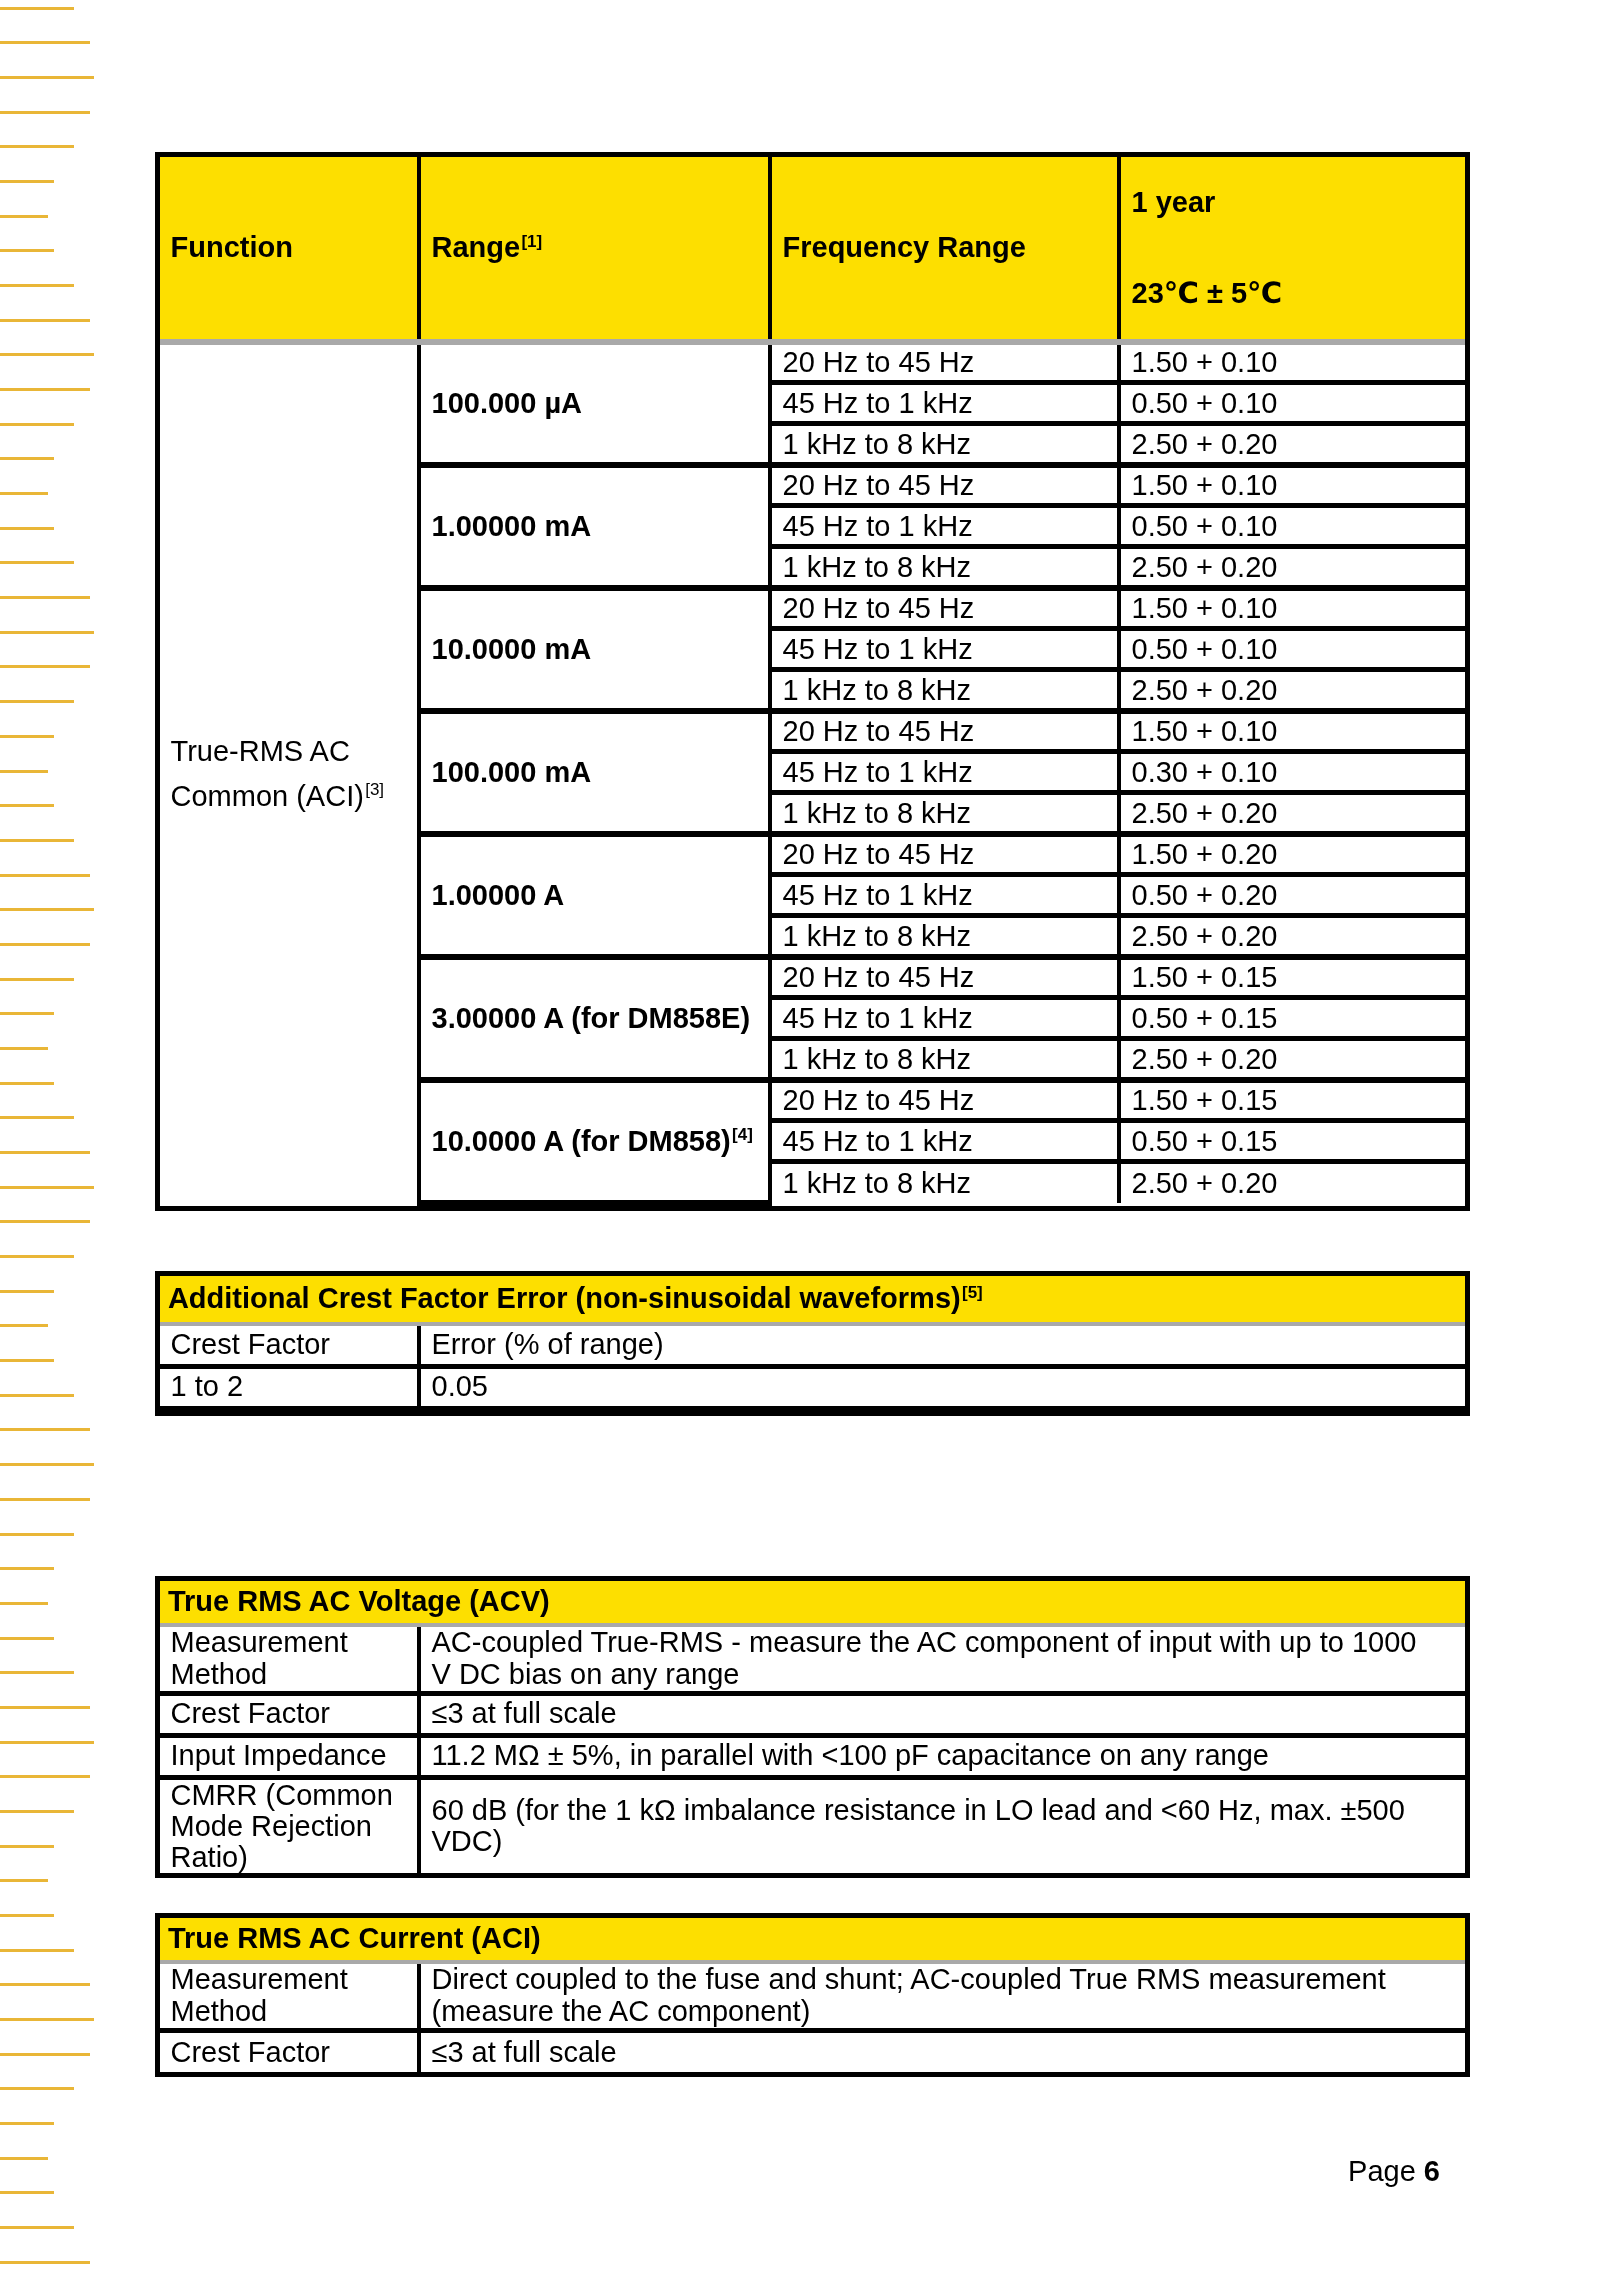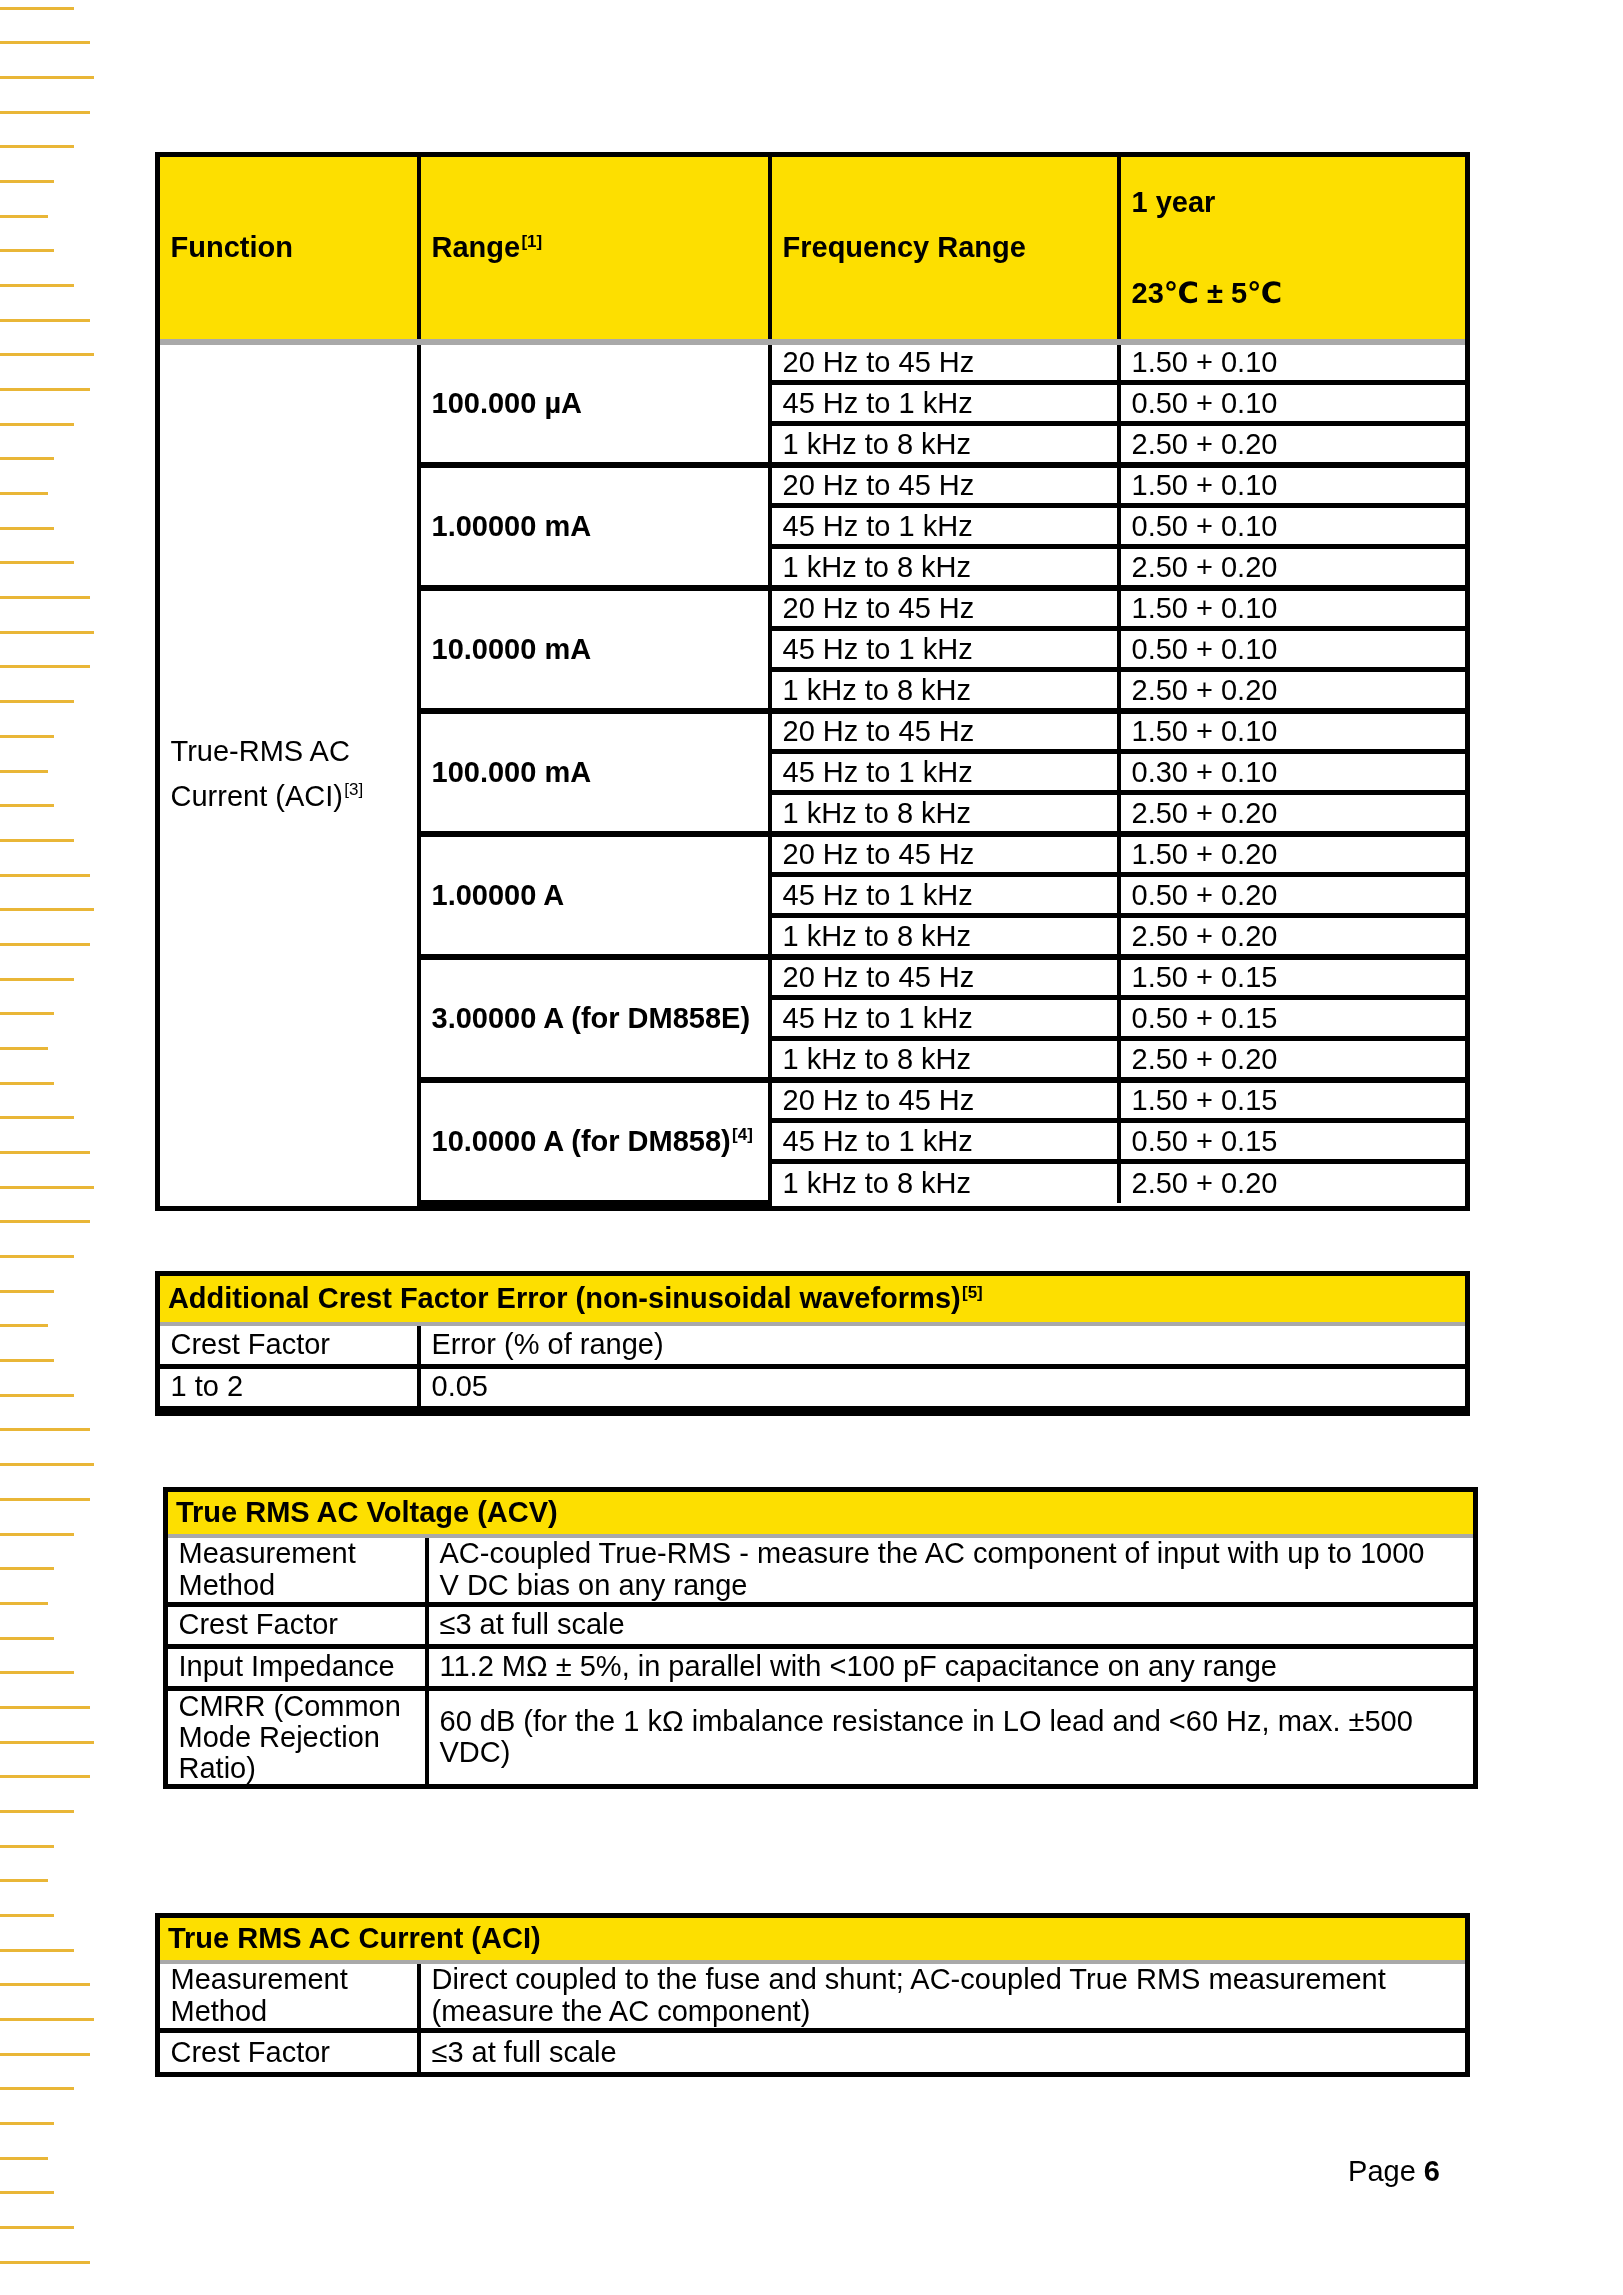--- a/index.html
+++ b/index.html
@@ -128,21 +128,21 @@
         <th class="cs"><span>Range</span><sup>[1]</sup></th>
         <th class="cs">Frequency Range</th>
         <th class="yr">
           <div>1 year</div>
           <div class="yr2">23℃ ± 5℃</div>
         </th>
       </tr>
 
       <tr class="dr">
         <td class="fn cs" rowspan="21"><span>True-RMS AC
-Current (ACI)</span><sup>[3]</sup></td>
+Common (ACI)</span><sup>[3]</sup></td>
         <td class="rg cs" rowspan="3"><span>100.000 µA</span><sup></sup></td>
         <td class="fq cs">20 Hz to 45 Hz</td>
         <td class="vl">1.50 + 0.10</td>
       </tr>
       <tr class="dr">
         <td class="fq cs">45 Hz to 1 kHz</td>
         <td class="vl">0.50 + 0.10</td>
       </tr>
       <tr class="dr ge">
         <td class="fq cs">1 kHz to 8 kHz</td>
@@ -251,21 +251,21 @@
         <td>Error (% of range)</td>
       </tr>
       <tr class="h64">
         <td class="cs">1 to 2</td>
         <td>0.05</td>
       </tr>
     </tbody>
       </table>
   </div>
 
-  <div class="tblwrap" style="top:1487px;margin-left:8px;">
+  <div class="tblwrap" style="top:1576px;">
     <table class="sec">
       <colgroup>
           <col style="width:259px">
           <col style="width:1046px">
         </colgroup>
       <tbody>
           <tr>
         <th class="title" colspan="2">True RMS AC Voltage (ACV)</th>
       </tr>
       <tr class="h104">

